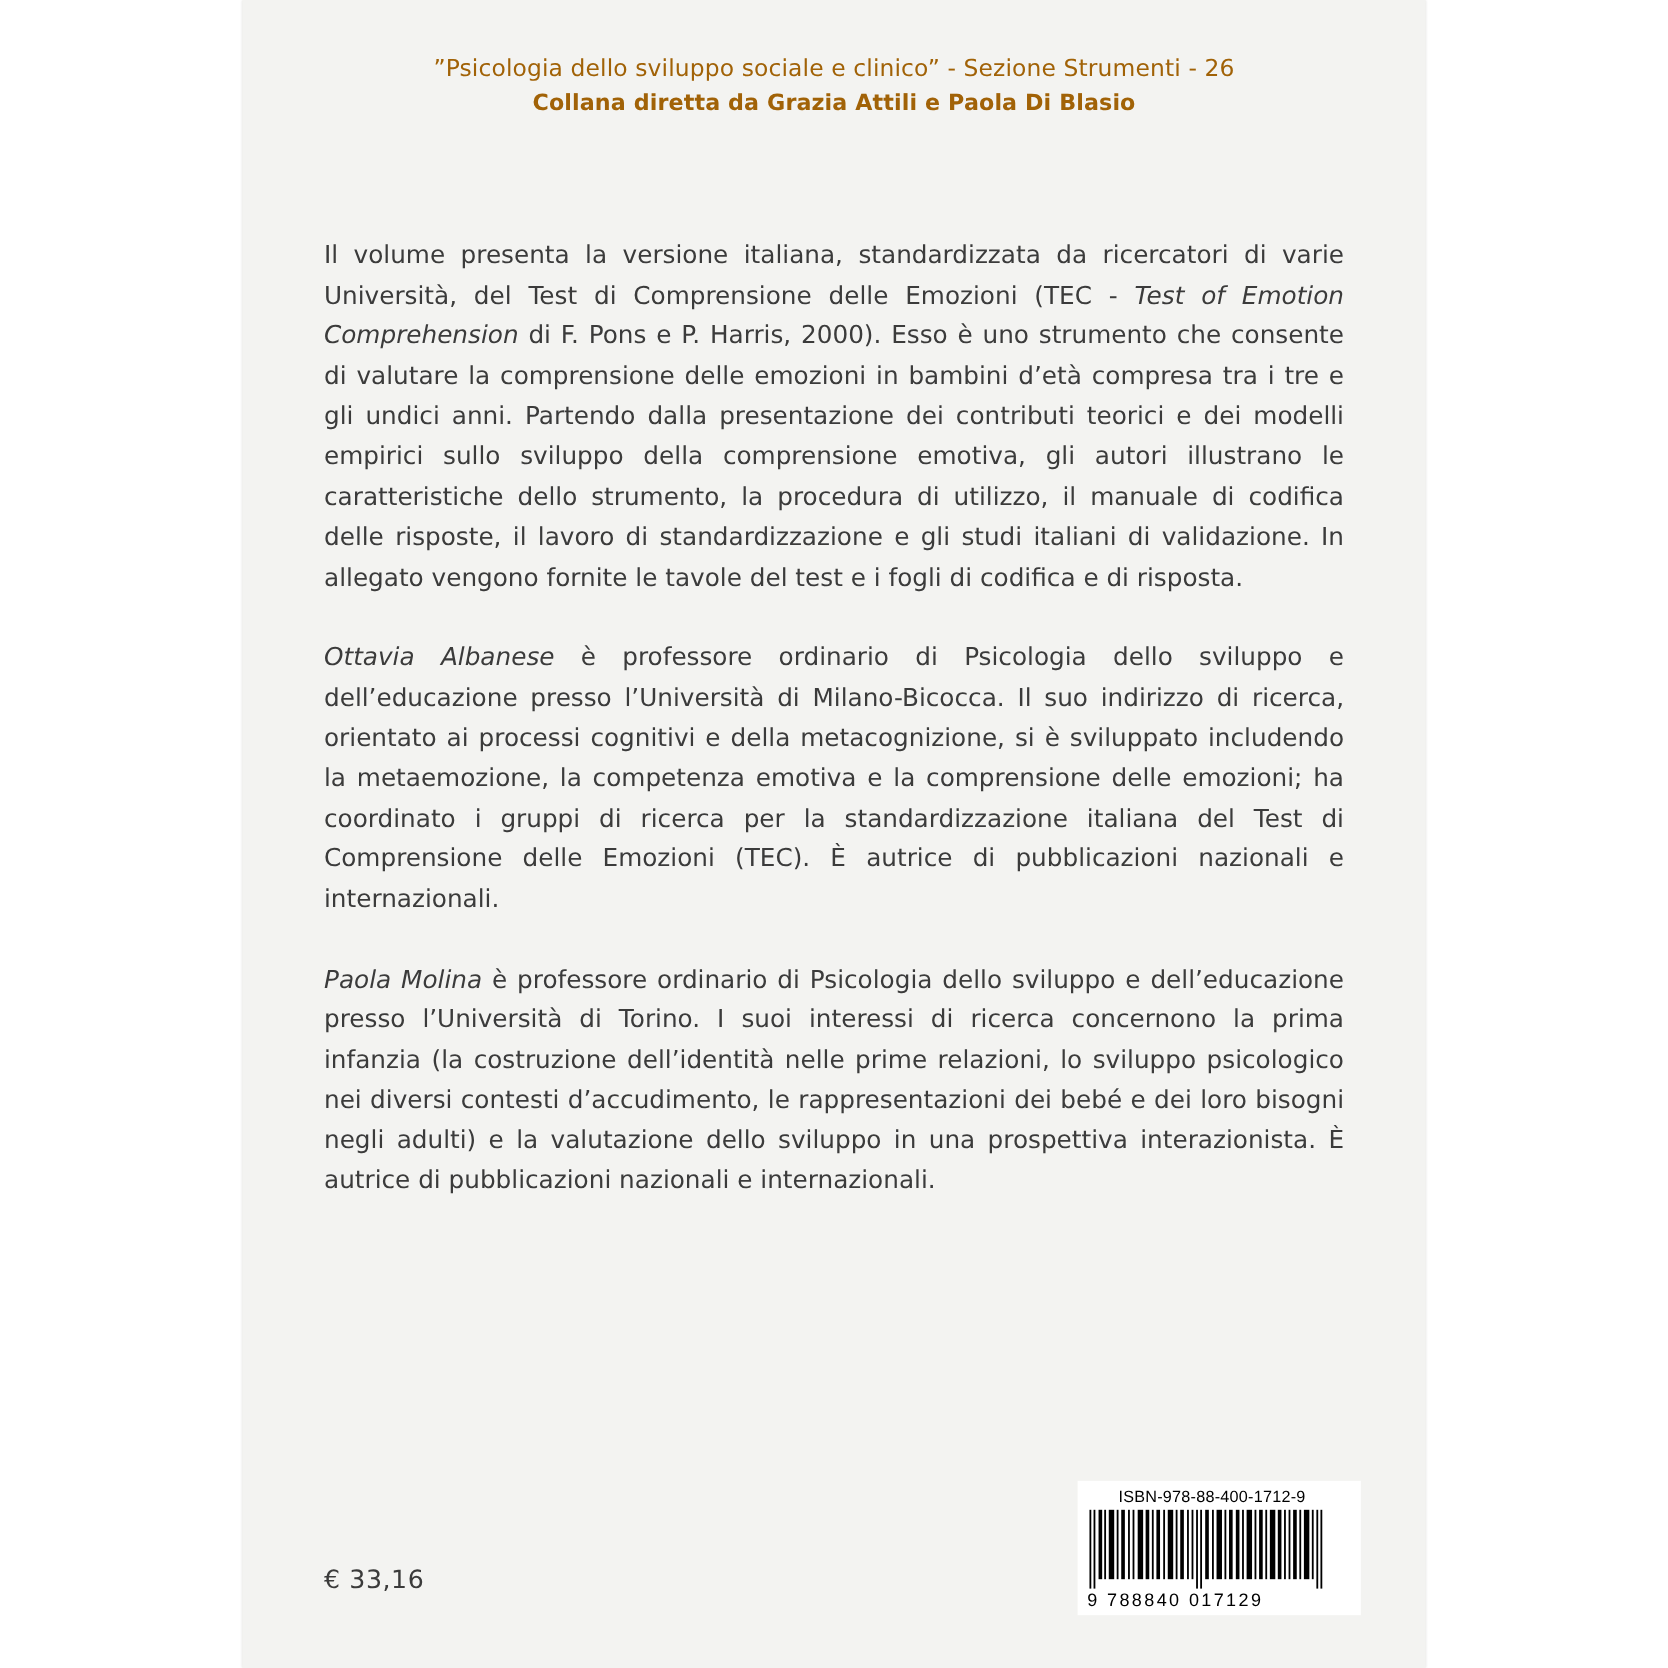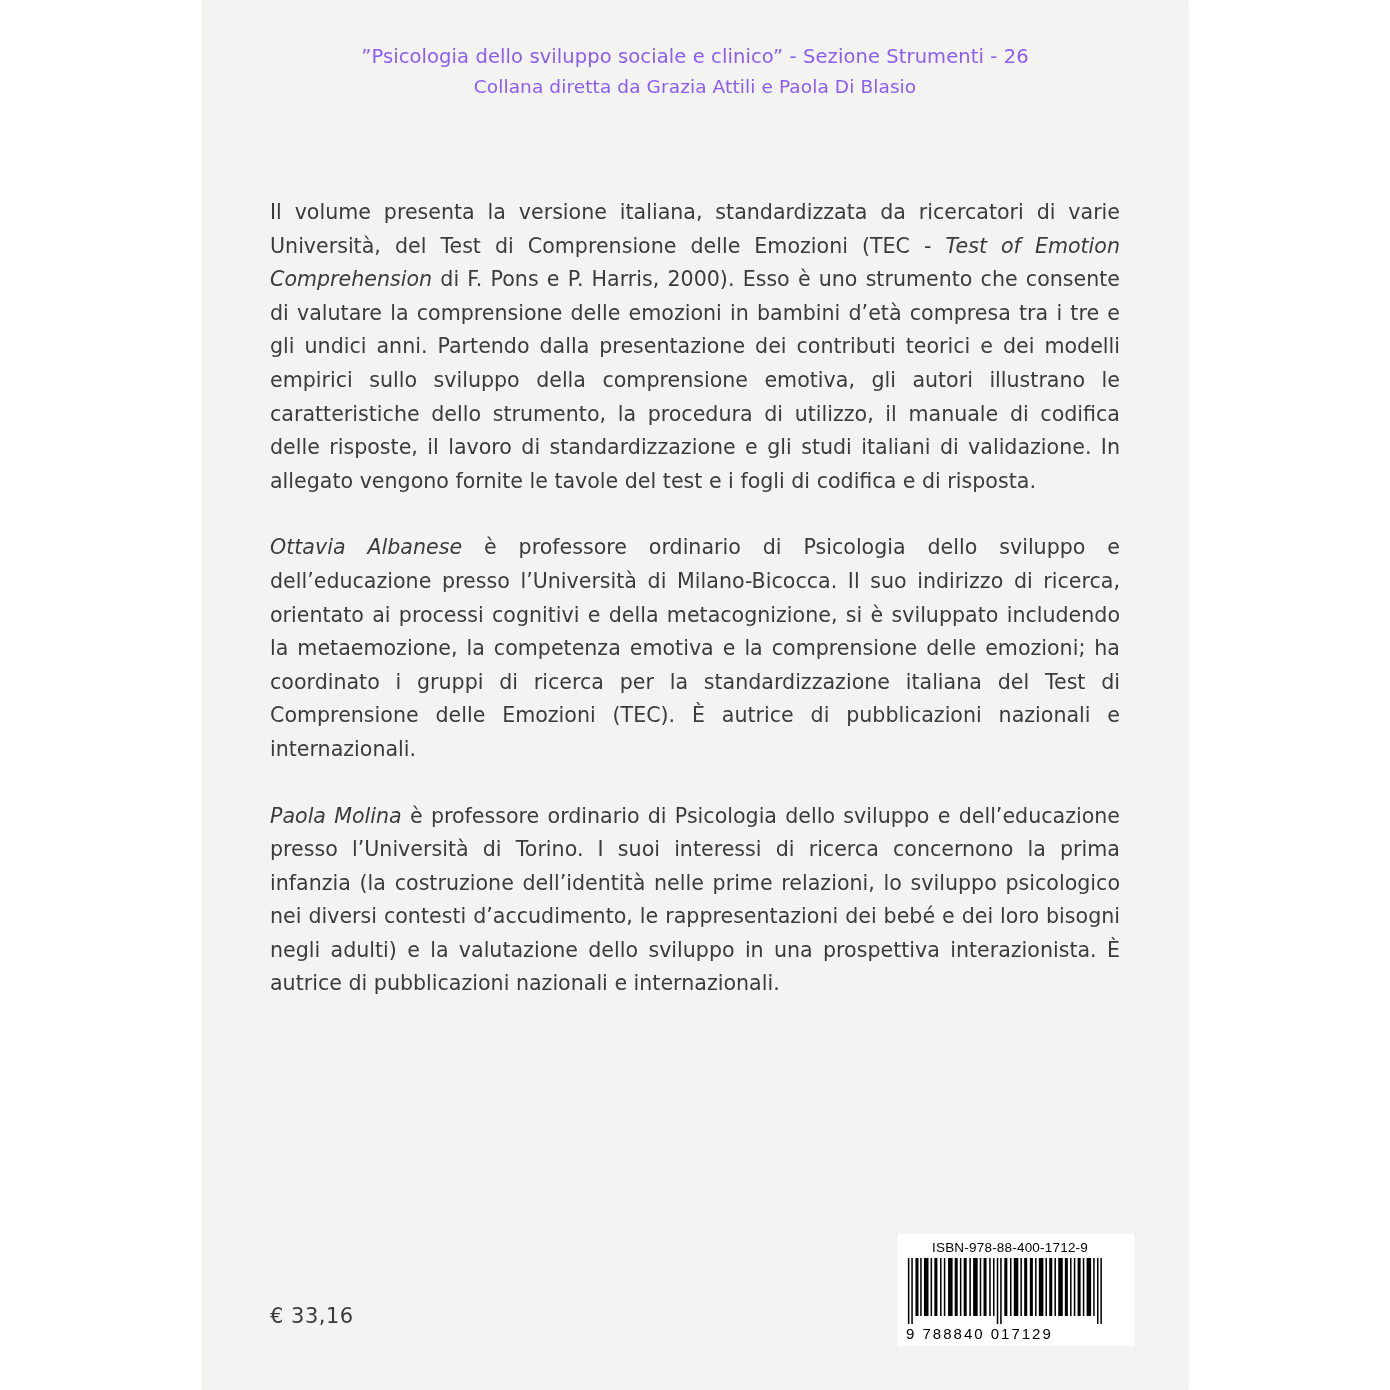--- a/index.html
+++ b/index.html
@@ -26,28 +26,29 @@
     position: absolute;
     left: 0; top: 0; right: 0; bottom: 0;
     padding: 0;
   }
   .series-head {
     position: absolute;
     top: 42px;
     left: 0;
     width: 100%;
     text-align: center;
-    color: #8b5cf6;
+    color: #a16207;
     font-size: 19.5px;
     line-height: 30px;
     letter-spacing: 0.1px;
   }
   .series-head .line2 {
     display: block;
     font-size: 18.5px;
+    font-weight: bold;
   }
   .body-block {
     position: absolute;
     left: 68px;
     right: 68px;
     top: 196px;
     color: #3d3d3d;
   }
   p.para {
     margin: 0 0 0 0;

